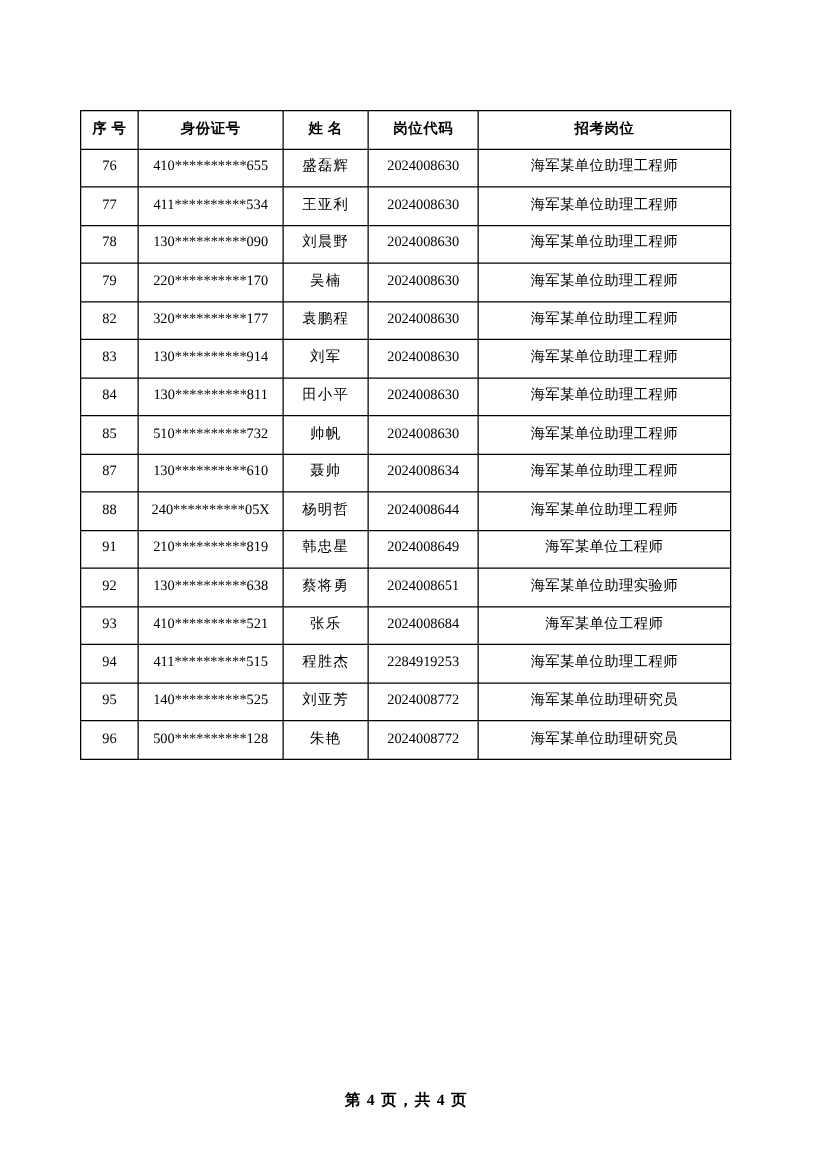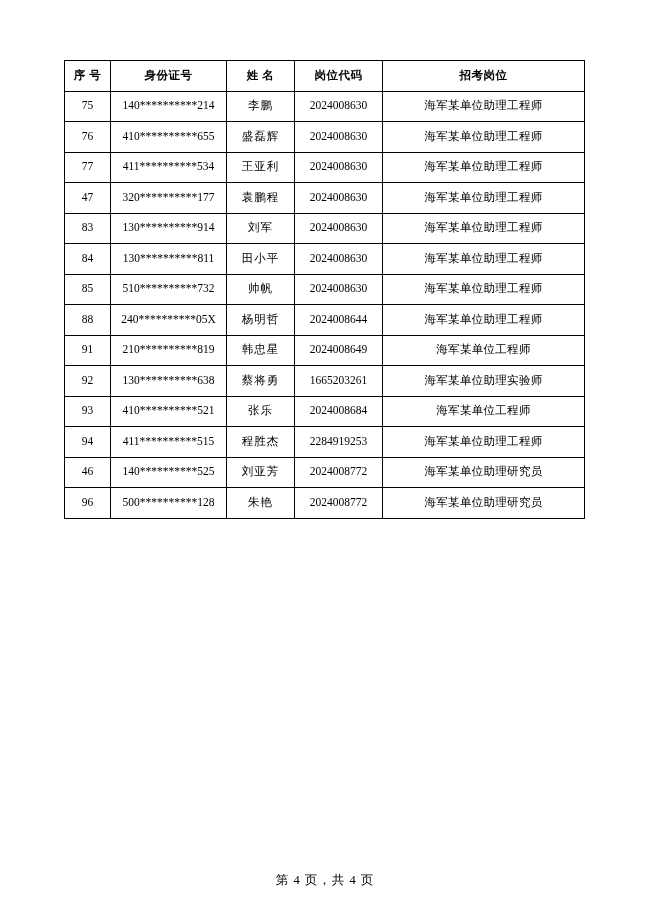--- a/index.html
+++ b/index.html
@@ -23,20 +23,21 @@
   .table-wrap {
     position: absolute;
     left: 64px;
     top: 60px;
     width: 520px;
   }
   table.roster {
     border-collapse: collapse;
     width: 520px;
     table-layout: fixed;
+    margin-top: 28px;
   }
   table.roster th,
   table.roster td {
     border: 1px solid #000000;
     text-align: center;
     vertical-align: middle;
     padding: 0;
     height: 29.5px;
     font-size: 11.5px;
     line-height: 1.2;
@@ -65,21 +66,21 @@
     padding-left: 7px;
     letter-spacing: 0.3px;
   }
   .footer {
     position: absolute;
     left: 0;
     right: 0;
     top: 872px;
     text-align: center;
     font-size: 12.5px;
-    font-weight: normal;
+    font-weight: bold;
     font-family: "Liberation Serif", "DejaVu Serif", serif;
     letter-spacing: 1px;
   }
 </style>
 </head>
 <body>
 
 <div class="page">
 
   <div class="table-wrap">
@@ -95,42 +96,49 @@
         <tr>
           <th>序 号</th>
           <th>身份证号</th>
           <th>姓 名</th>
           <th>岗位代码</th>
           <th>招考岗位</th>
         </tr>
       </thead>
       <tbody id="roster-body">
           <tr>
-            <td class="seq">75</td>
-            <td class="id">140**********214</td>
-            <td class="name">李鹏</td>
-            <td class="code">2024008630</td>
-            <td class="post">海军某单位助理工程师</td>
-          </tr>
-          <tr>
             <td class="seq">76</td>
             <td class="id">410**********655</td>
             <td class="name">盛磊辉</td>
             <td class="code">2024008630</td>
             <td class="post">海军某单位助理工程师</td>
           </tr>
           <tr>
             <td class="seq">77</td>
             <td class="id">411**********534</td>
             <td class="name">王亚利</td>
             <td class="code">2024008630</td>
             <td class="post">海军某单位助理工程师</td>
           </tr>
           <tr>
-            <td class="seq">47</td>
+            <td class="seq">78</td>
+            <td class="id">130**********090</td>
+            <td class="name">刘晨野</td>
+            <td class="code">2024008630</td>
+            <td class="post">海军某单位助理工程师</td>
+          </tr>
+          <tr>
+            <td class="seq">79</td>
+            <td class="id">220**********170</td>
+            <td class="name">吴楠</td>
+            <td class="code">2024008630</td>
+            <td class="post">海军某单位助理工程师</td>
+          </tr>
+          <tr>
+            <td class="seq">82</td>
             <td class="id">320**********177</td>
             <td class="name">袁鹏程</td>
             <td class="code">2024008630</td>
             <td class="post">海军某单位助理工程师</td>
           </tr>
           <tr>
             <td class="seq">83</td>
             <td class="id">130**********914</td>
             <td class="name">刘军</td>
             <td class="code">2024008630</td>
@@ -141,59 +149,66 @@
             <td class="id">130**********811</td>
             <td class="name">田小平</td>
             <td class="code">2024008630</td>
             <td class="post">海军某单位助理工程师</td>
           </tr>
           <tr>
             <td class="seq">85</td>
             <td class="id">510**********732</td>
             <td class="name">帅帆</td>
             <td class="code">2024008630</td>
+            <td class="post">海军某单位助理工程师</td>
+          </tr>
+          <tr>
+            <td class="seq">87</td>
+            <td class="id">130**********610</td>
+            <td class="name">聂帅</td>
+            <td class="code">2024008634</td>
             <td class="post">海军某单位助理工程师</td>
           </tr>
           <tr>
             <td class="seq">88</td>
             <td class="id">240**********05X</td>
             <td class="name">杨明哲</td>
             <td class="code">2024008644</td>
             <td class="post">海军某单位助理工程师</td>
           </tr>
           <tr>
             <td class="seq">91</td>
             <td class="id">210**********819</td>
             <td class="name">韩忠星</td>
             <td class="code">2024008649</td>
             <td class="post">海军某单位工程师</td>
           </tr>
           <tr>
             <td class="seq">92</td>
             <td class="id">130**********638</td>
             <td class="name">蔡将勇</td>
-            <td class="code">1665203261</td>
+            <td class="code">2024008651</td>
             <td class="post">海军某单位助理实验师</td>
           </tr>
           <tr>
             <td class="seq">93</td>
             <td class="id">410**********521</td>
             <td class="name">张乐</td>
             <td class="code">2024008684</td>
             <td class="post">海军某单位工程师</td>
           </tr>
           <tr>
             <td class="seq">94</td>
             <td class="id">411**********515</td>
             <td class="name">程胜杰</td>
             <td class="code">2284919253</td>
             <td class="post">海军某单位助理工程师</td>
           </tr>
           <tr>
-            <td class="seq">46</td>
+            <td class="seq">95</td>
             <td class="id">140**********525</td>
             <td class="name">刘亚芳</td>
             <td class="code">2024008772</td>
             <td class="post">海军某单位助理研究员</td>
           </tr>
           <tr>
             <td class="seq">96</td>
             <td class="id">500**********128</td>
             <td class="name">朱艳</td>
             <td class="code">2024008772</td>

